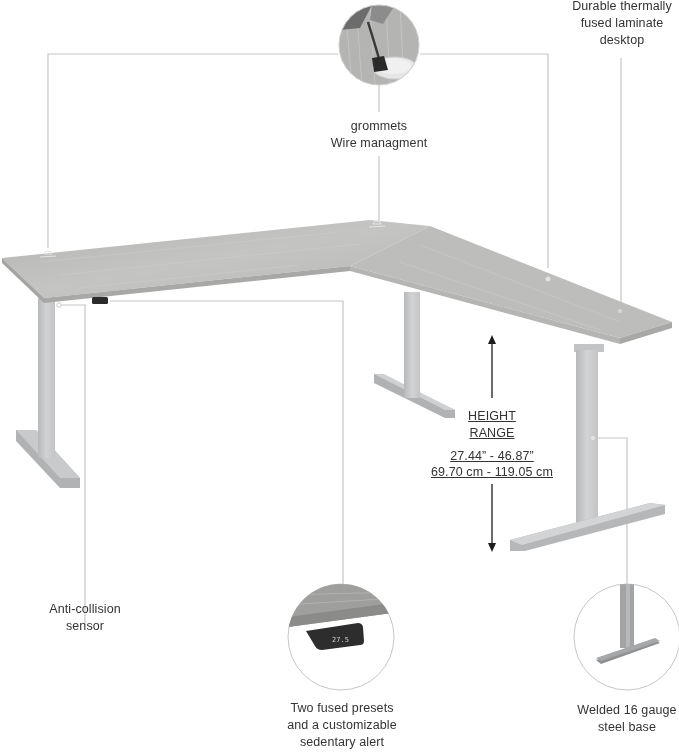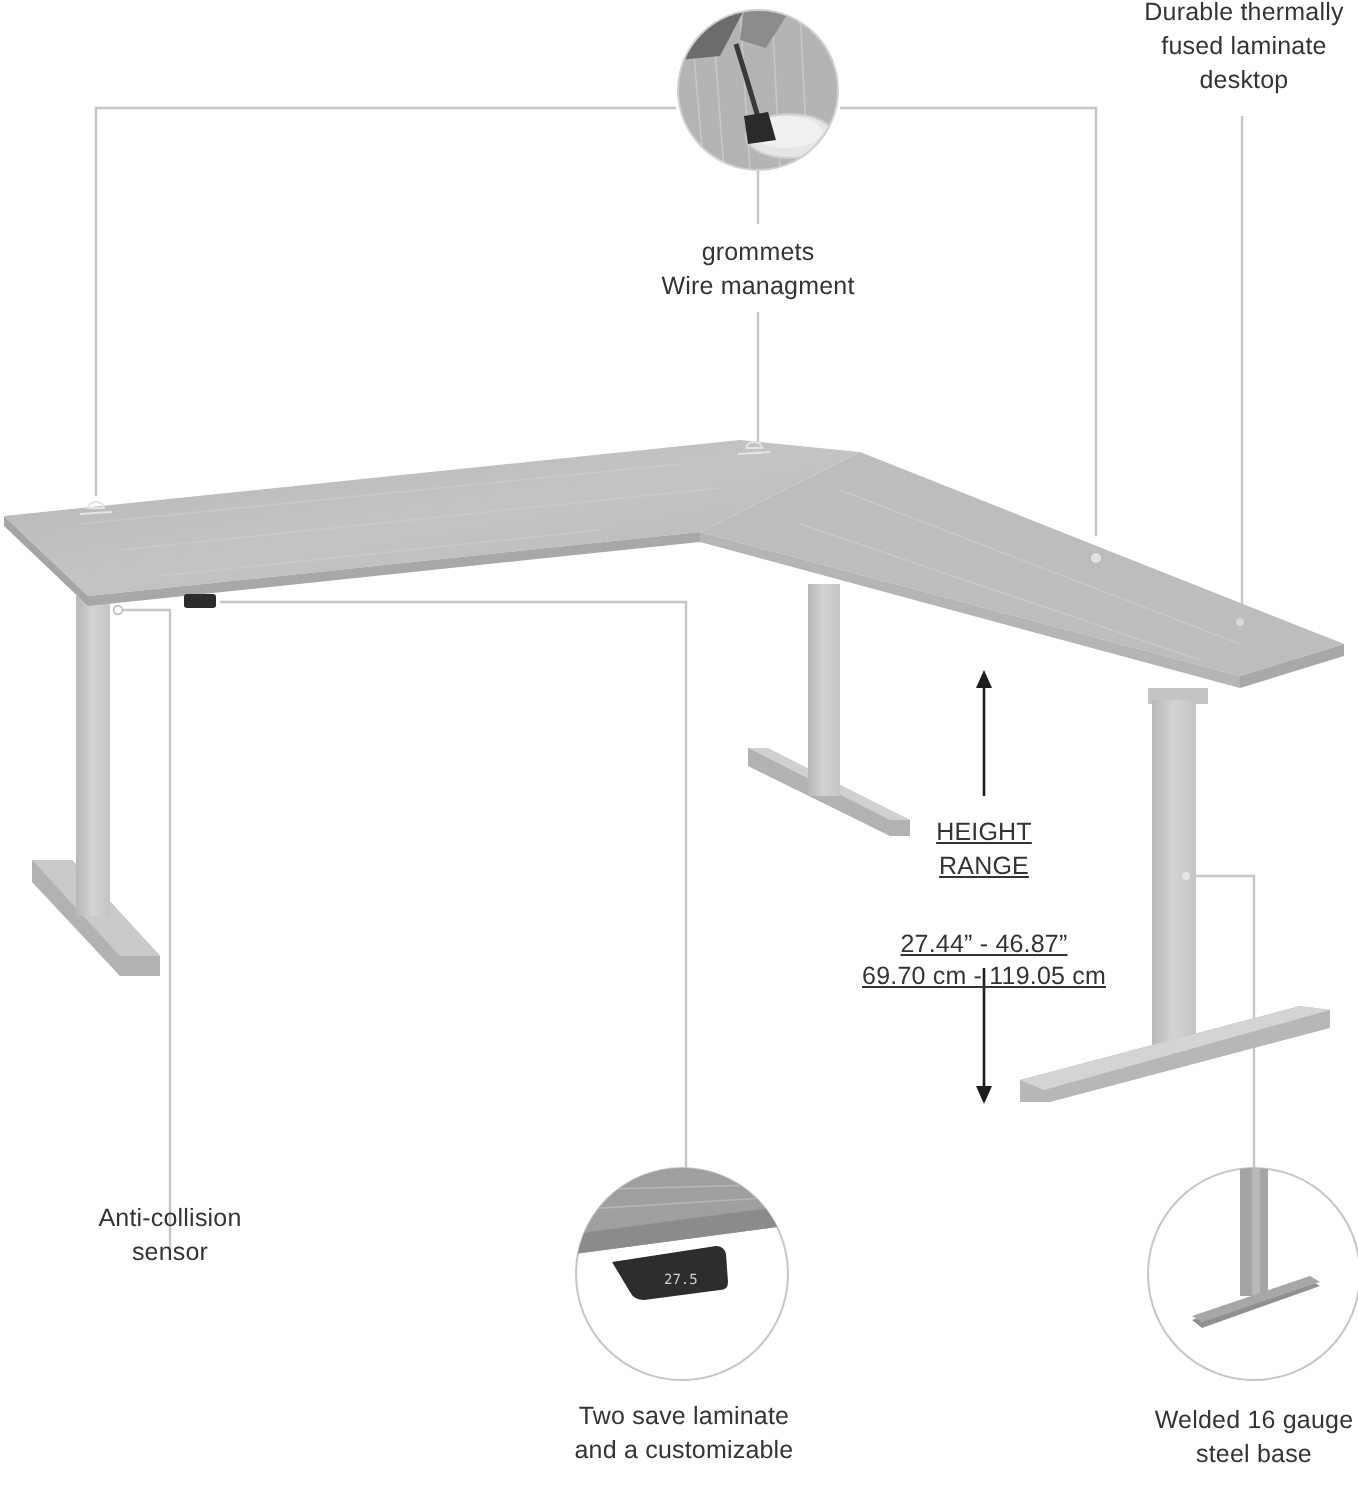--- a/index.html
+++ b/index.html
@@ -4,21 +4,21 @@
 <style>
   html, body { margin:0; padding:0; background:#ffffff; }
   body { width:679px; height:752px; position:relative; overflow:hidden;
          font-family:"Liberation Sans", "DejaVu Sans", sans-serif; color:#2f2f2f; }
   .stage { position:absolute; left:0; top:0; width:679px; height:752px; }
   svg.art { position:absolute; left:0; top:0; }
   .label { position:absolute; text-align:center; font-size:12.5px; line-height:17px;
            color:#333; letter-spacing:0.1px; }
   .label span { display:block; }
   .height-title { font-size:12.5px; line-height:17px; }
-  .height-vals { margin-top:22px; font-size:12.5px; line-height:16px; }
+  .height-vals { margin-top:6px; font-size:12.5px; line-height:16px; }
 </style>
 </head>
 <body>
 
 <div class="stage">
 
   <svg class="art" width="679" height="752" viewBox="0 0 679 752">
     <defs>
       <linearGradient id="woodTop" x1="0" y1="0" x2="1" y2="1">
         <stop offset="0" stop-color="#b4b4b2"></stop>
@@ -178,21 +178,22 @@
       <span>69.70 cm - 119.05 cm</span>
     </div>
   </div>
 
   <div class="label" style="left:30px; top:601px; width:110px;">
     <span>Anti-collision</span>
     <span>sensor</span>
   </div>
 
   <div class="label" style="left:276px; top:700px; width:132px;">
-    <span>Two save laminate</span>
+    <span>Two fused presets</span>
     <span>and a customizable</span>
+    <span>sedentary alert</span>
   </div>
 
   <div class="label" style="left:563px; top:702px; width:128px;">
     <span>Welded 16 gauge</span>
     <span>steel base</span>
   </div>
 </div>
 
 </body></html>

